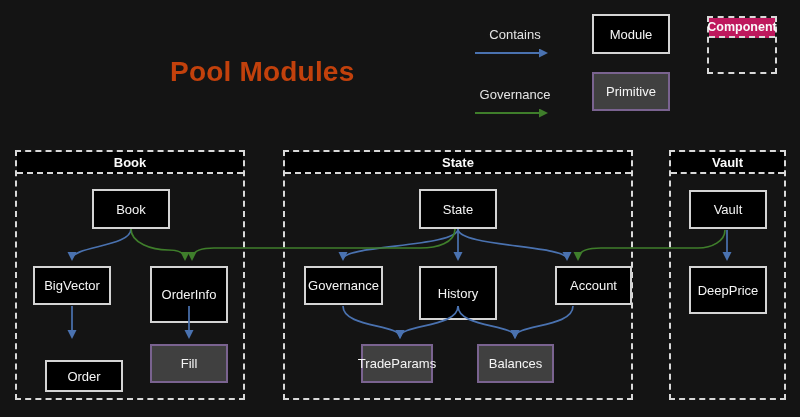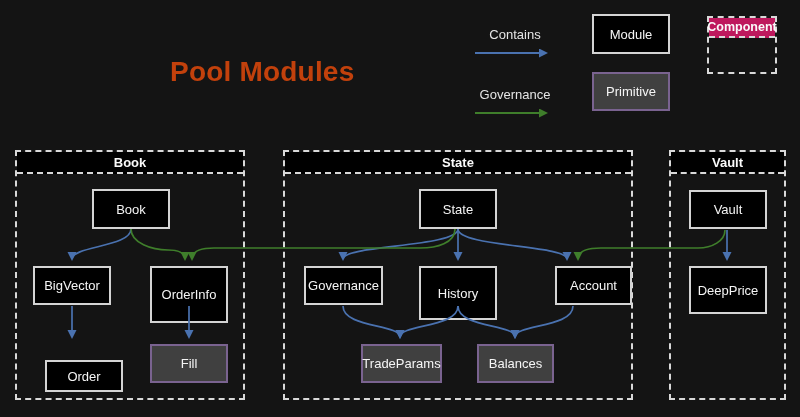--- a/index.html
+++ b/index.html
@@ -76,21 +76,21 @@
 <div class="abs node" style="left:92px;top:189px;width:78px;height:40px;">Book</div>
 <div class="abs node" style="left:33px;top:266px;width:78px;height:39px;">BigVector</div>
 <div class="abs node" style="left:150px;top:266px;width:78px;height:57px;">OrderInfo</div>
 <div class="abs node" style="left:33px;top:360px;width:78px;height:32px;margin-left:12px;">Order</div>
 <div class="abs node primitive" style="left:150px;top:344px;width:78px;height:39px;">Fill</div>
 
 <div class="abs node" style="left:419px;top:189px;width:78px;height:40px;">State</div>
 <div class="abs node" style="left:304px;top:266px;width:79px;height:39px;">Governance</div>
 <div class="abs node" style="left:419px;top:266px;width:78px;height:54px;">History</div>
 <div class="abs node" style="left:535px;top:266px;width:77px;height:39px;margin-left:20px;">Account</div>
-<div class="abs node primitive" style="left:361px;top:344px;width:81px;height:39px;">TradeParams</div>
+<div class="abs node primitive" style="left:361px;top:344px;width:72px;height:39px;">TradeParams</div>
 <div class="abs node primitive" style="left:477px;top:344px;width:77px;height:39px;">Balances</div>
 
 <div class="abs node" style="left:689px;top:190px;width:78px;height:39px;">Vault</div>
 <div class="abs node" style="left:689px;top:266px;width:78px;height:48px;">DeepPrice</div>
 
 <svg width="800" height="417" viewBox="0 0 800 417">
   <defs>
     <marker id="arrow-blue" markerUnits="userSpaceOnUse" markerWidth="11" markerHeight="11" refX="7" refY="4.5" orient="auto">
       <path d="M0,0 L9,4.5 L0,9 Z" fill="#4a72b0"></path>
     </marker>

